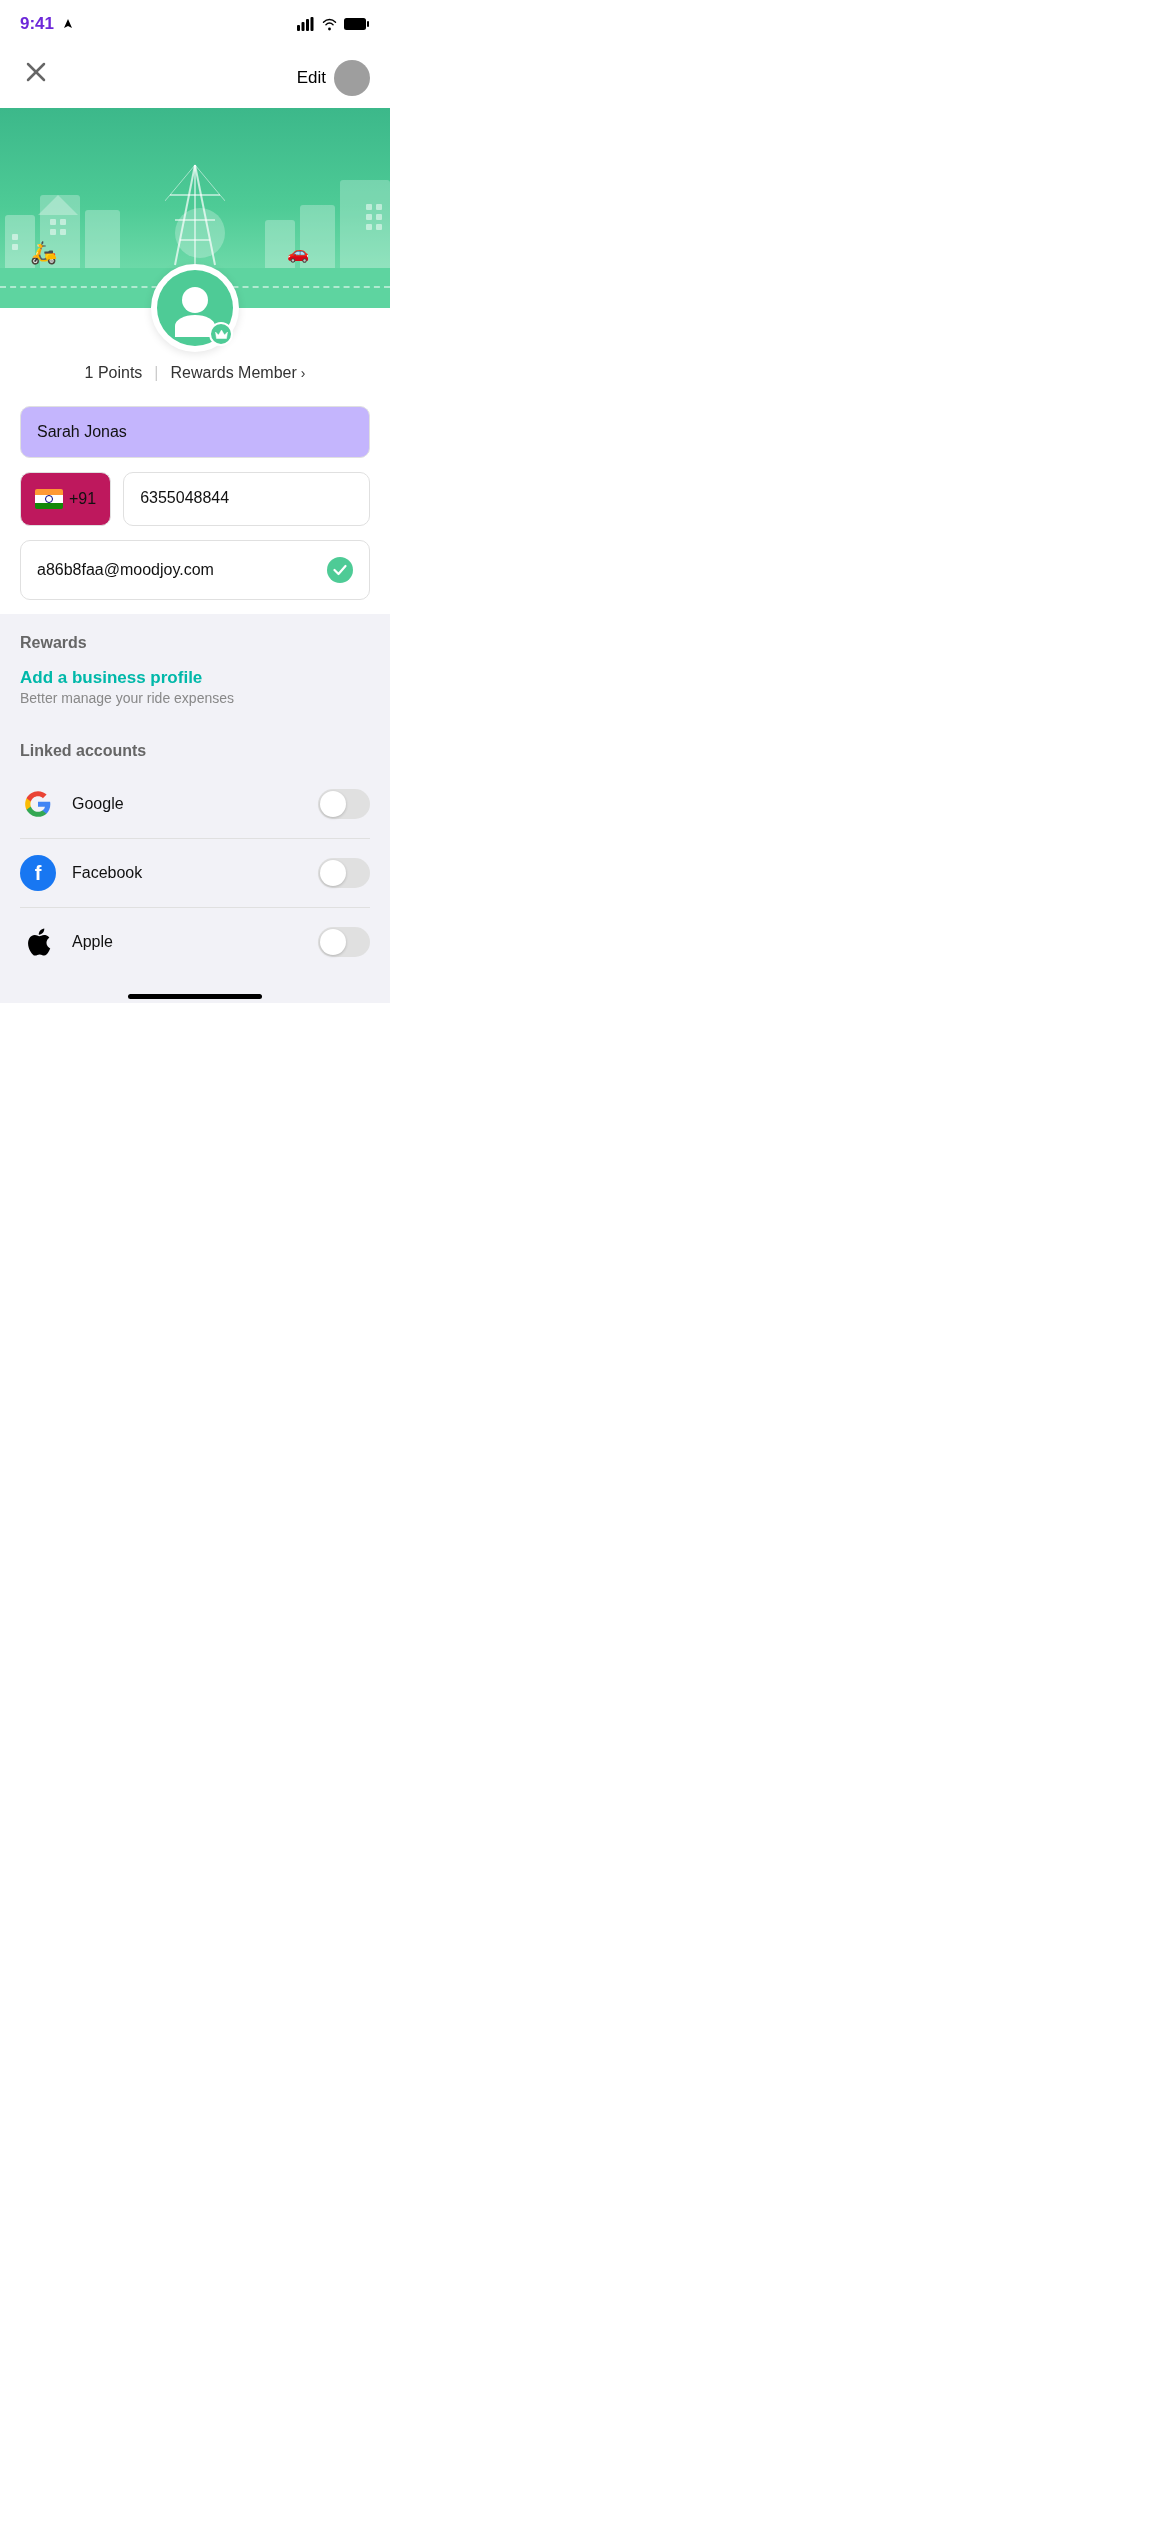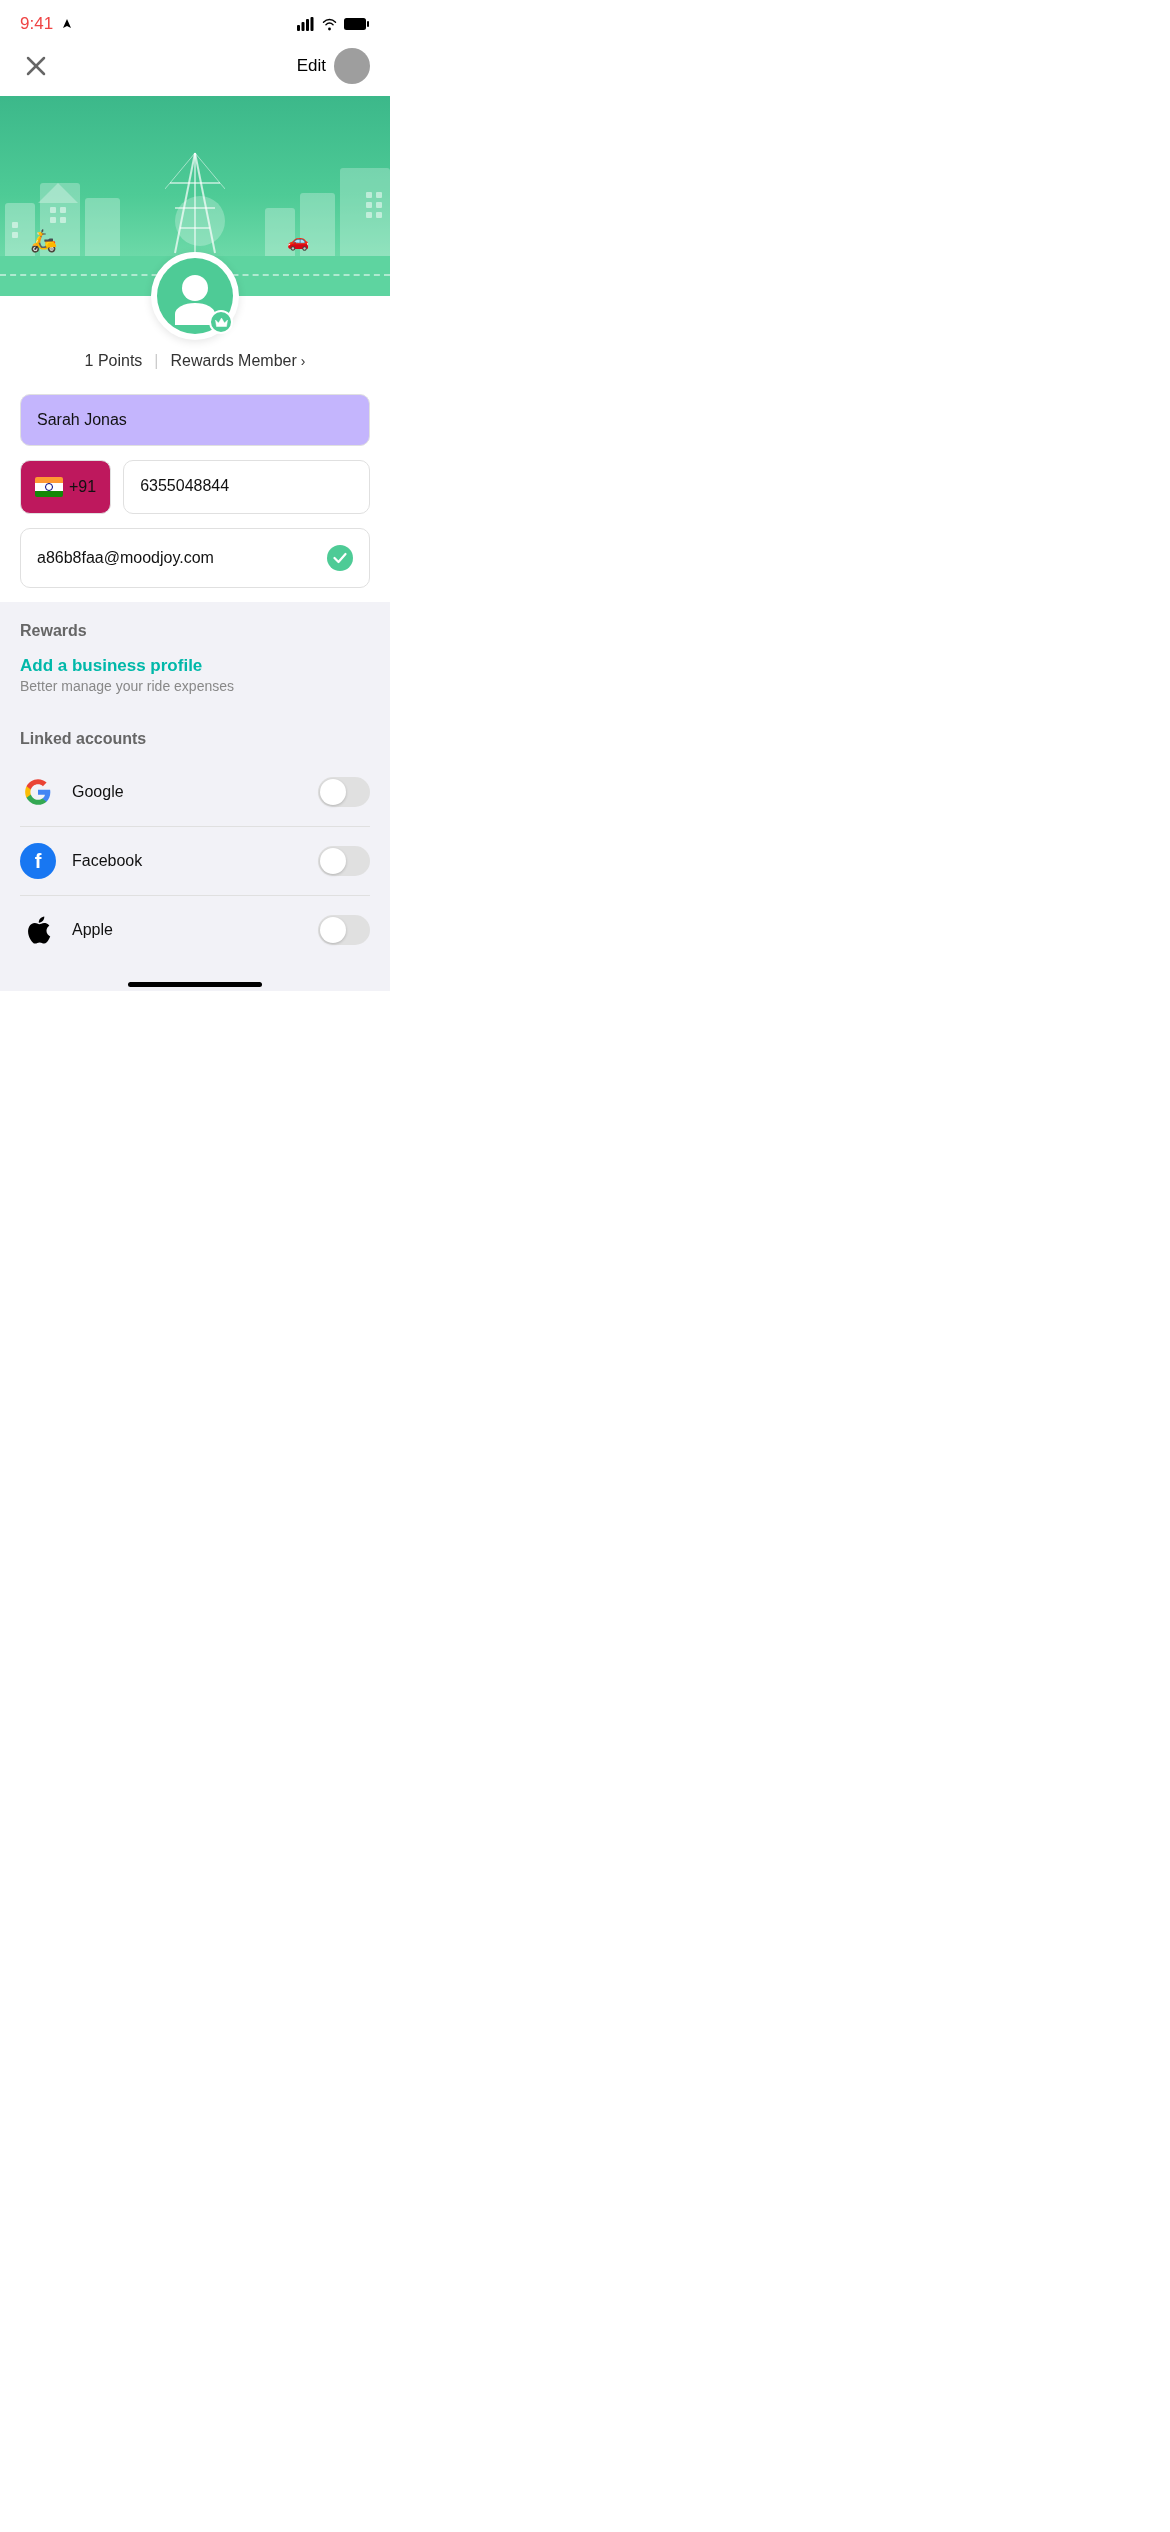--- a/index.html
+++ b/index.html
@@ -18,22 +18,22 @@
       display: flex;
       justify-content: space-between;
       align-items: center;
       padding: 14px 20px 6px;
       background: #fff;
       position: relative;
       z-index: 10;
     }
     .status-time {
       font-size: 17px;
-      font-weight: 400;
-      color: #ef4444;
+      font-weight: 700;
+      color: #6d28d9;
       display: flex;
       align-items: center;
       gap: 8px;
     }
     .status-icons {
       display: flex;
       align-items: center;
       gap: 6px;
     }
 
@@ -53,20 +53,21 @@
       display: flex;
       align-items: center;
       justify-content: center;
       cursor: pointer;
     }
     .edit-btn {
       display: flex;
       align-items: center;
       gap: 8px;
       cursor: pointer;
+      margin-top: 12px;
     }
     .edit-avatar {
       width: 36px;
       height: 36px;
       border-radius: 50%;
       background: #9e9e9e;
     }
     .edit-label {
       font-size: 17px;
       color: #000;

